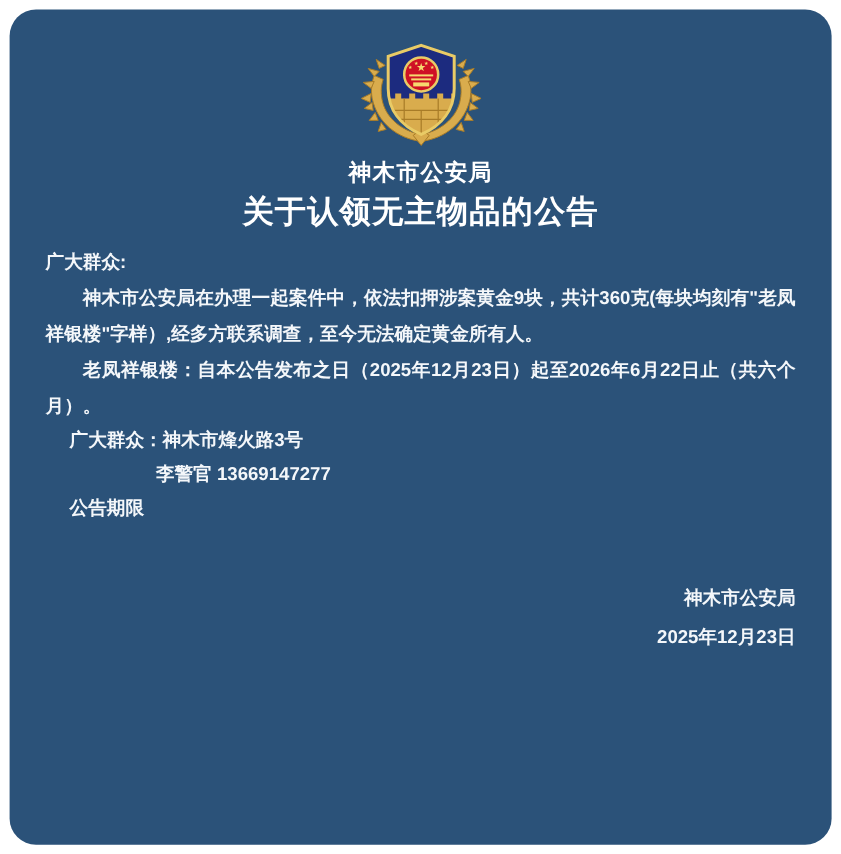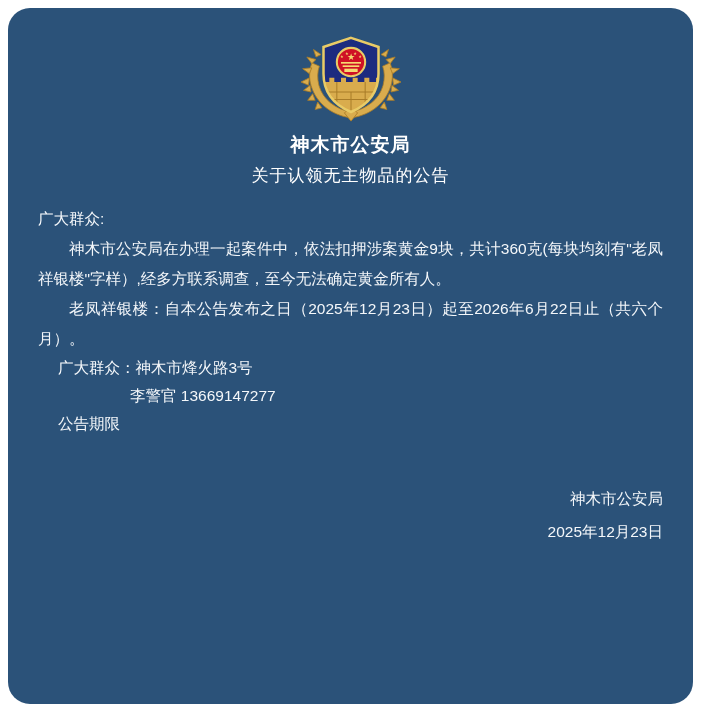--- a/index.html
+++ b/index.html
@@ -31,30 +31,30 @@
     text-align: center;
     font-size: 19px;
     font-weight: bold;
     letter-spacing: 1px;
     line-height: 22px;
     color: #ffffff;
   }
   .subtitle {
     margin-top: 9px;
     text-align: center;
-    font-size: 17px;
-    font-weight: normal;
+    font-size: 26px;
+    font-weight: bold;
     letter-spacing: 1px;
     line-height: 22px;
     color: #ffffff;
   }
   .body {
     margin: 17px 30px 0;
     font-size: 15.5px;
-    font-weight: normal;
+    font-weight: bold;
     line-height: 30px;
     color: #f4f7fa;
   }
   .body p { margin: 0; }
   .para-indent {
     text-indent: 2em;
     text-align: justify;
   }
   .contact-line {
     margin-left: 20px !important;

